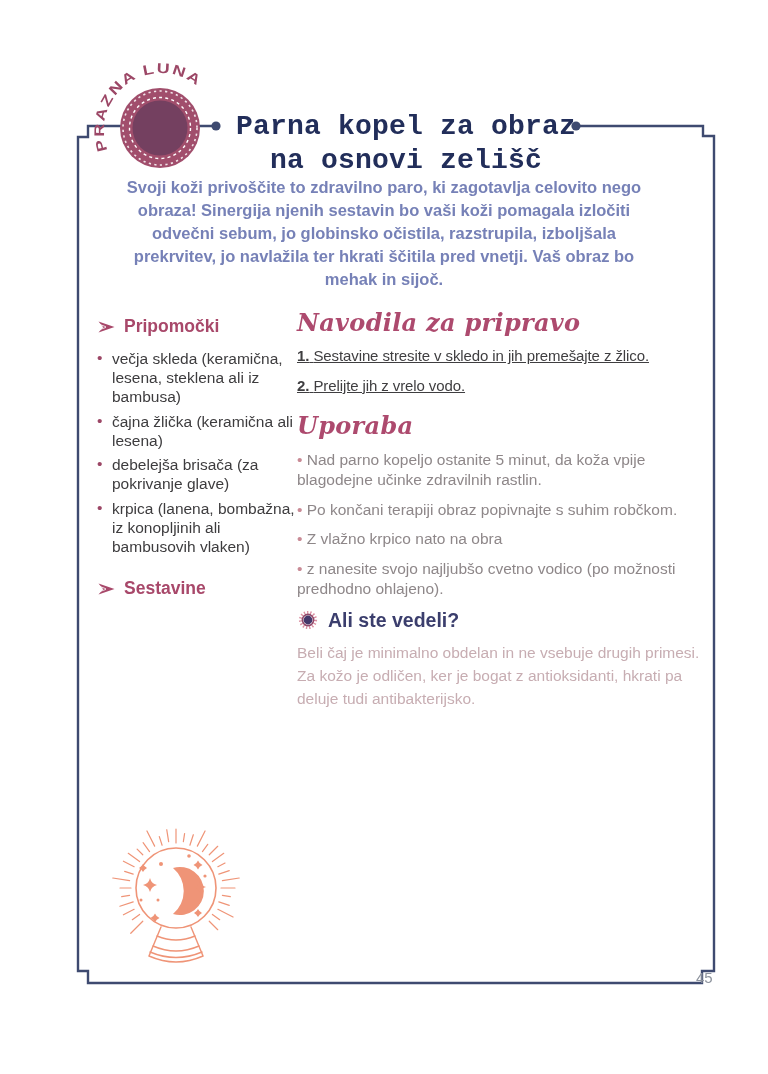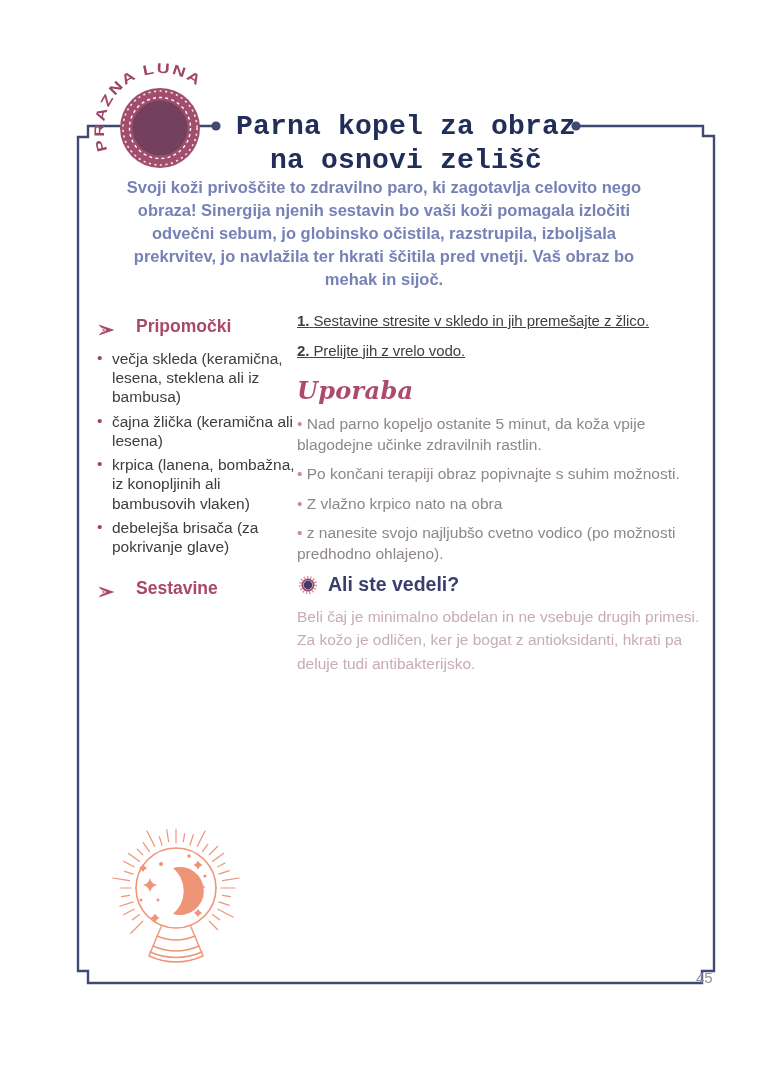--- a/index.html
+++ b/index.html
@@ -18,21 +18,21 @@
   .title{position:absolute;left:224px;top:91px;width:364px;text-align:center;
          font-family:Liberation Mono, monospace;font-weight:700;color:#222e5a;
          font-size:28px;line-height:1.22;letter-spacing:.2px;}
 
   
   .intro{position:absolute;left:124px;top:176px;width:520px;margin:0;text-align:center;
          color:#7681b7;font-size:16.5px;line-height:1.4;font-weight:700;}
 
   
   .left-col{position:absolute;left:97px;top:316px;width:200px;}
-  .sec-head{display:flex;align-items:flex-end;gap:20px;color:#a8486a;font-weight:700;
+  .sec-head{display:flex;align-items:center;gap:8px;color:#a8486a;font-weight:700;
             font-size:17.5px;margin:0 0 12px 0;}
   .plist{list-style:none;margin:0 0 22px 0;padding:0;color:#3d3c3e;
          font-size:15.5px;line-height:1.24;font-weight:500;}
   .plist li{position:relative;padding-left:15px;margin-bottom:5px;}
   .plist li::before{content:"•";position:absolute;left:0;top:-1px;color:#9c4766;}
 
   
   .crystal{position:absolute;left:101px;top:822px;}
   .crystal *{stroke-linecap:round;}
 
@@ -88,22 +88,22 @@
     <h3 class="sec-head">
       <svg width="19" height="14" viewBox="0 0 19 14">
         <path d="M1.5 1.5 L17.5 7 L1.5 12.5 L6.2 7.2 Z" fill="#a8486a"></path>
         <path d="M3 4.5 L9 6.8 M3 9.5 L9 7.4" stroke="#fff" stroke-width=".8" fill="none"></path>
       </svg>
       <span>Pripomočki</span>
     </h3>
     <ul class="plist">
       <li>večja skleda (keramična, lesena, steklena ali iz bambusa)</li>
       <li>čajna žlička (keramična ali lesena)</li>
+      <li>debelejša brisača (za pokrivanje glave)</li>
       <li>krpica (lanena, bombažna, iz konopljinih ali bambusovih vlaken)</li>
-      <li>debelejša brisača (za pokrivanje glave)</li>
     </ul>
 
     <h3 class="sec-head">
       <svg width="19" height="14" viewBox="0 0 19 14">
         <path d="M1.5 1.5 L17.5 7 L1.5 12.5 L6.2 7.2 Z" fill="#a8486a"></path>
         <path d="M3 4.5 L9 6.8 M3 9.5 L9 7.4" stroke="#fff" stroke-width=".8" fill="none"></path>
       </svg>
       <span>Sestavine</span>
     </h3>
   </div>
@@ -161,32 +161,33 @@
     <g stroke="#ef9477" stroke-width="1.4" fill="none">
       <path d="M60 105 L48 134 Q75 146 102 134 L90 105"></path>
       <path d="M56 114 Q75 122 94 114"></path>
       <path d="M52 124 Q75 134 98 124"></path>
       <path d="M49 130 Q75 141 101 130"></path>
     </g>
   </svg>
 
   <div class="right-col">
 
+    <h2 class="script-head">Navodila za pripravo</h2>
     <div class="step">
       <b>1.</b>
       <span>Sestavine stresite v skledo in jih premešajte z žlico.</span>
     </div>
     <div class="step">
       <b>2.</b>
       <span>Prelijte jih z vrelo vodo.</span>
     </div>
 
     <h2 class="script-head u">Uporaba</h2>
     <p class="ub">Nad parno kopeljo ostanite 5 minut, da koža vpije blagodejne učinke zdravilnih rastlin.</p>
-    <p class="ub">Po končani terapiji obraz popivnajte s suhim možnosti.</p>
+    <p class="ub">Po končani terapiji obraz popivnajte s suhim robčkom.</p>
     <p class="ub">Z vlažno krpico nato na obra</p>
     <p class="ub">z nanesite svojo najljubšo cvetno vodico (po možnosti predhodno ohlajeno).</p>
 
     <div class="dyk">
       <h3 class="dyk-head">
         <svg width="22" height="22" viewBox="0 0 22 22">
           <circle cx="11" cy="11" r="7" fill="none" stroke="#db8fa2" stroke-width="4.2" stroke-dasharray="1.2 1.7"></circle>
           <circle cx="11" cy="11" r="5.6" fill="none" stroke="#8f4a6b" stroke-width="1.6"></circle>
           <circle cx="11" cy="11" r="4.4" fill="#45386a"></circle>
         </svg>

